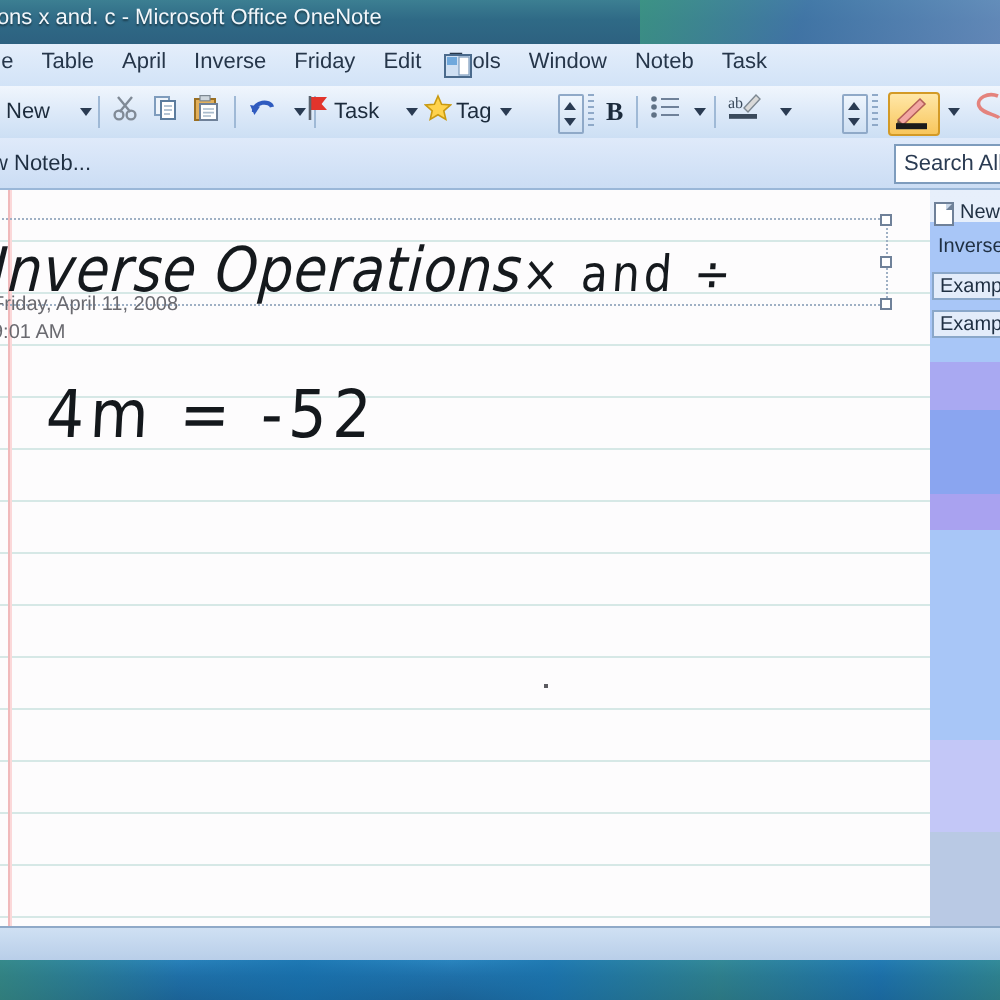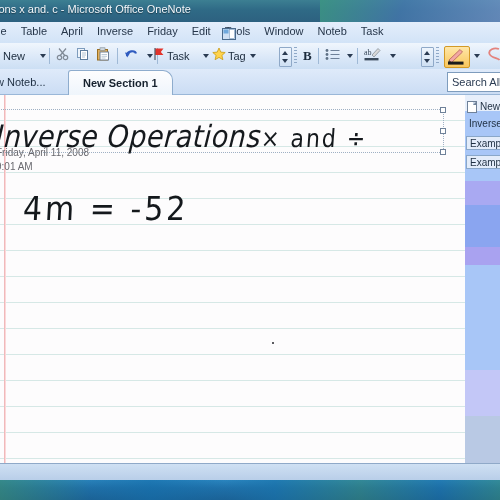--- a/index.html
+++ b/index.html
@@ -407,21 +407,20 @@
         <span>
           <svg width="16" height="15" viewBox="0 0 16 15">
             <path d="M14 2 C9 0 3 3 4.5 7 C6 11 13 11 14.5 13" stroke="#e4837d" stroke-width="1.8" fill="none"></path>
           </svg>
         </span>
       </div>
     </div>
 
     <div class="tabstrip">
       <div class="nbtab">w Noteb...</div>
-      <div class="sectab">New Section 1</div>
       <div class="searchbox" title="Search All N">Search All N</div>
     </div>
 
     <div class="pagewrap">
       <div class="rules"></div>
       <div class="margin-line"></div>
       <div class="margin-line2"></div>
 
       <div class="titlebox">
         <div class="handle" style="top:-3px;"></div>

